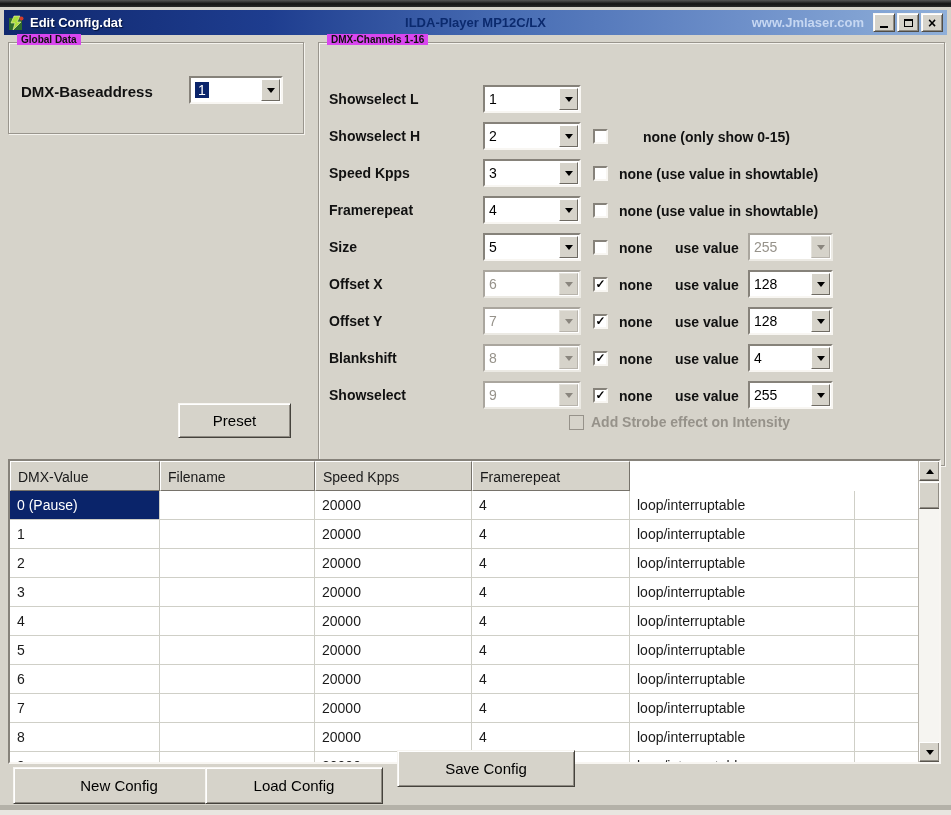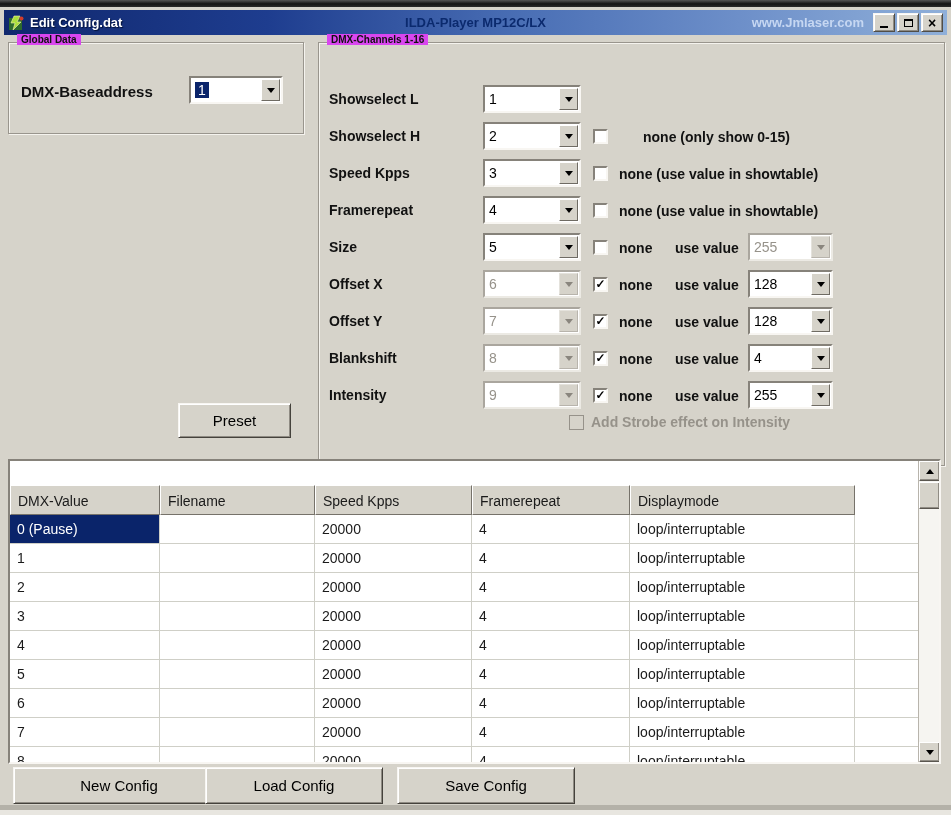--- a/index.html
+++ b/index.html
@@ -69,21 +69,21 @@
 
   
   .btn3d { background:#d6d3ca; color:#000; font-weight:normal; font-size:15px;
     border:1px solid; border-color:#f8f6f2 #45423c #45423c #f8f6f2;
     box-shadow: inset 1px 1px 0 #fff, inset -1px -1px 0 #8f8b83;
     display:flex; align-items:center; justify-content:center; white-space:nowrap; }
 
   
   .dmx-table { left:8px; top:452px; width:933px; height:305px; background:#fff;
     border:2px solid; border-color:#86827a #f8f6f2 #f8f6f2 #86827a; overflow:hidden; }
-  .thead { display:flex; height:30px;margin-top:24px; }
+  .thead { display:flex; height:30px; }
   .th { background:#d6d3ca; font-size:14px; color:#1a1a1a; padding:7px 0 0 7px;
     border:1px solid; border-color:#fff #76726a #76726a #fff; overflow:hidden; white-space:nowrap; }
   .tr { display:flex; height:29px; border-bottom:1px solid #cfcfc7; background:#fff; }
   .td { font-size:14px; color:#1a1a1a; padding:6px 0 0 7px;
     border-right:1px solid #cfcfc7; overflow:hidden; white-space:nowrap; }
   .td.selected { background:#0a246a; color:#fff; }
   .c0 { width:150px; } .c1 { width:155px; } .c2 { width:157px; }
   .c3 { width:158px; } .c4 { width:225px; } .cf { flex:1; border-right:none; }
 
   
@@ -244,21 +244,21 @@
     <span class="abs checkbox" style="left:274px; top:308px;">✓</span>
     <span class="abs lbl" style="left:300px; top:308px;">none</span>
     <span class="abs lbl" style="left:356px; top:308px;">use value</span>
     <div class="abs combo" style="left:429px; top:301px; width:85px;">
       <span class="combo-value">4</span>
       <span class="combo-btn">
           <span class="arrow-down"></span>
         </span>
     </div>
 
-    <span class="abs lbl" style="left:10px; top:344px;">Intensity</span>
+    <span class="abs lbl" style="left:10px; top:344px;">Showselect</span>
     <div class="abs combo disabled" style="left:164px; top:338px; width:98px;">
       <span class="combo-value">9</span>
       <span class="combo-btn">
           <span class="arrow-down"></span>
         </span>
     </div>
     <span class="abs checkbox" style="left:274px; top:345px;">✓</span>
     <span class="abs lbl" style="left:300px; top:345px;">none</span>
     <span class="abs lbl" style="left:356px; top:345px;">use value</span>
     <div class="abs combo" style="left:429px; top:338px; width:85px;">
@@ -275,21 +275,20 @@
   <div class="abs btn3d" style="left:178px; top:396px; width:113px; height:35px;">
     <span>Preset</span>
   </div>
 
   <div class="abs dmx-table">
     <div class="thead">
       <span class="th c0">DMX-Value</span>
       <span class="th c1">Filename</span>
       <span class="th c2">Speed Kpps</span>
       <span class="th c3">Framerepeat</span>
-      <span class="th c4">Displaymode</span>
       <span class="cf"></span>
     </div>
 
     <div class="tr">
       <span class="td c0 selected">0 (Pause)</span>
       <span class="td c1"></span>
       <span class="td c2">20000</span>
       <span class="td c3">4</span>
       <span class="td c4">loop/interruptable</span>
       <span class="td cf"></span>
@@ -377,18 +376,18 @@
         </span>
     </div>
   </div>
 
   <div class="abs btn3d" style="left:13px; top:760px; width:212px; height:37px;">
     <span>New Config</span>
   </div>
   <div class="abs btn3d" style="left:205px; top:760px; width:178px; height:37px;">
     <span>Load Config</span>
   </div>
-  <div class="abs btn3d" style="left:397px; top:760px; width:178px; height:37px;">
+  <div class="abs btn3d" style="left:397px; top:743px; width:178px; height:37px;">
     <span>Save Config</span>
   </div>
 
   <div class="abs bottom-edge"></div>
 </div>
 
 </body></html>

